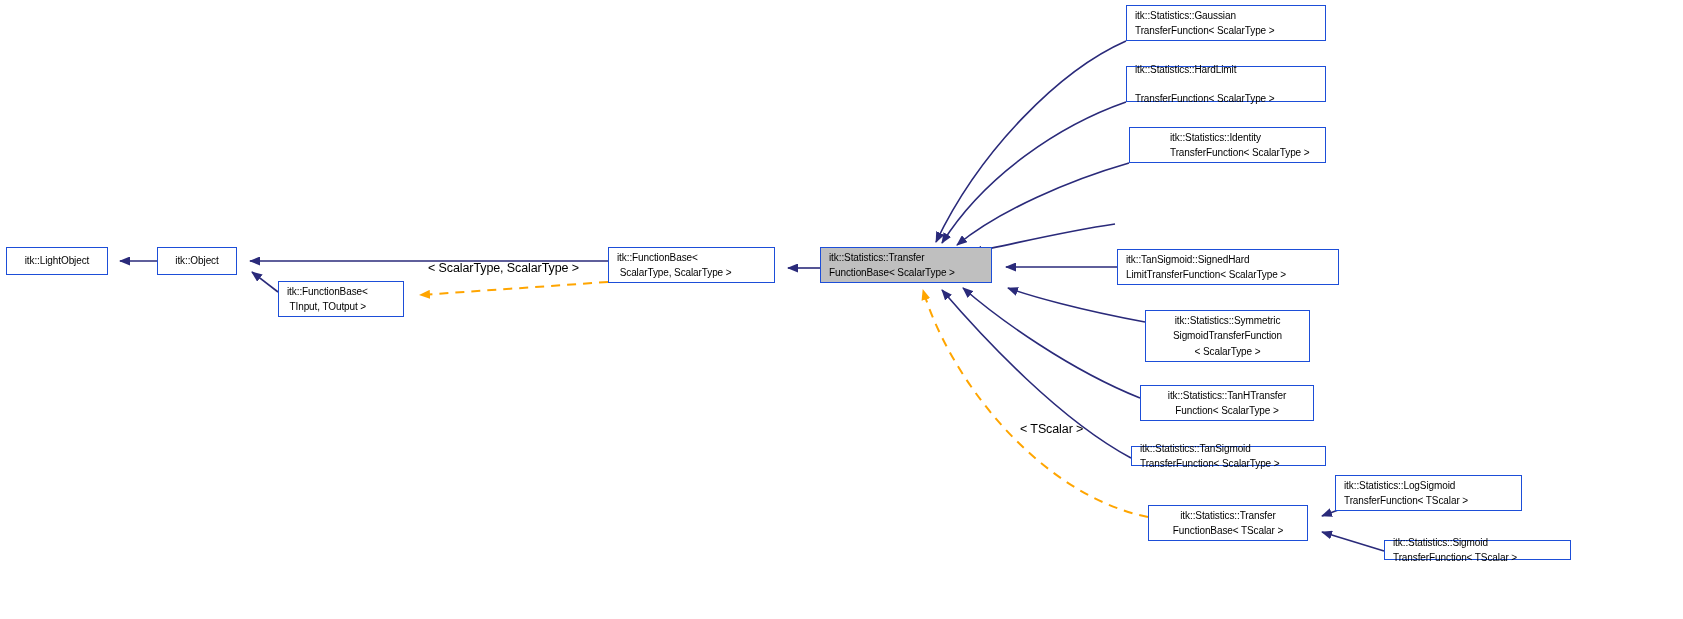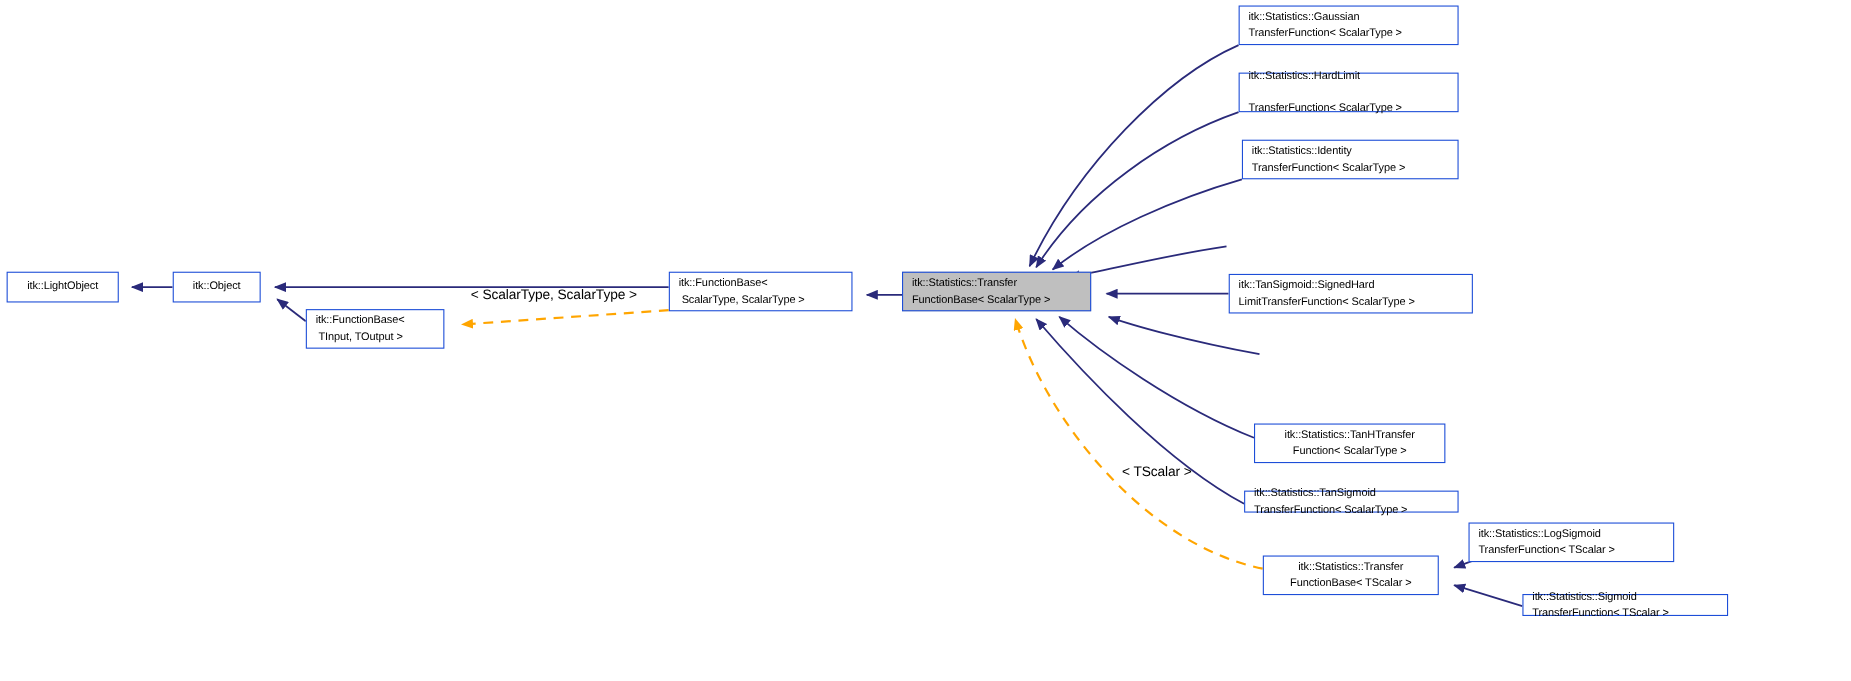--- a/index.html
+++ b/index.html
@@ -125,31 +125,36 @@
   <div class="node align-left" style="left:1126px; top:5px; width:200px; height:36px;">
     <span class="line">itk::Statistics::Gaussian</span>
     <span class="line">TransferFunction&lt; ScalarType &gt;</span>
   </div>
 
   <div class="node align-left" style="left:1126px; top:66px; width:200px; height:36px;gap:14px;">
     <span class="line">itk::Statistics::HardLimit</span>
     <span class="line">TransferFunction&lt; ScalarType &gt;</span>
   </div>
 
-  <div class="node align-left" style="left:1129px; top:127px; width:197px; height:36px;">
+  <div class="node align-left" style="left:1129px; top:127px; width:197px; height:36px;padding-left:32px;">
     <span class="line">itk::Statistics::Identity</span>
     <span class="line">TransferFunction&lt; ScalarType &gt;</span>
   </div>
 
 
   <div class="node align-left" style="left:1117px; top:249px; width:222px; height:36px;">
     <span class="line">itk::TanSigmoid::SignedHard</span>
     <span class="line">LimitTransferFunction&lt; ScalarType &gt;</span>
   </div>
 
+  <div class="node align-center" style="left:1145px; top:310px; width:165px; height:52px;">
+    <span class="line">itk::Statistics::Symmetric</span>
+    <span class="line">SigmoidTransferFunction</span>
+    <span class="line">&lt; ScalarType &gt;</span>
+  </div>
 
   <div class="node align-center" style="left:1140px; top:385px; width:174px; height:36px;">
     <span class="line">itk::Statistics::TanHTransfer</span>
     <span class="line">Function&lt; ScalarType &gt;</span>
   </div>
 
   <div class="node align-left" style="left:1131px; top:446px; width:195px; height:20px;">
     <span class="line">itk::Statistics::TanSigmoid</span>
     <span class="line">TransferFunction&lt; ScalarType &gt;</span>
   </div>

